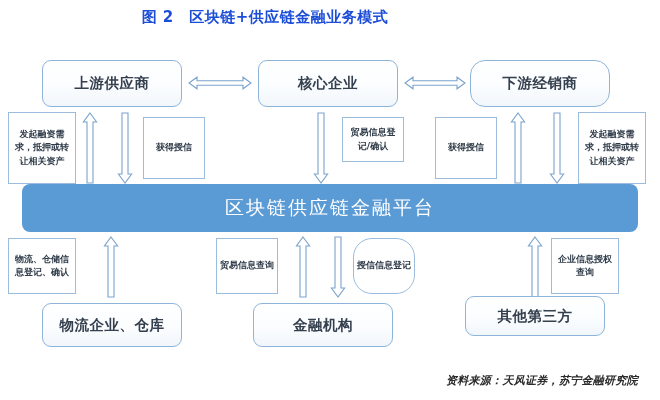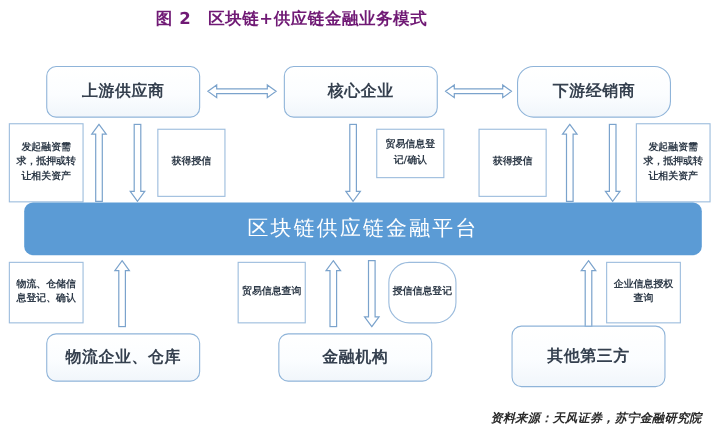--- a/index.html
+++ b/index.html
@@ -16,21 +16,21 @@
   }
 
   #figure-title {
     position: absolute;
     left: 0;
     top: 8px;
     width: 530px;
     text-align: center;
     font-size: 15px;
     font-weight: bold;
-    color: #701a75;
+    color: #1d4ed8;
     letter-spacing: 0.5px;
   }
 
   
   .entity-box {
     position: absolute;
     box-sizing: border-box;
     border: 1.3px solid #8fb4d9;
     border-radius: 9px;
     background: linear-gradient(to bottom, #ffffff 0%, #fbfdff 55%, #f1f6fb 100%);
@@ -219,17 +219,17 @@
 </div>
 
 <div class="entity-box" id="box-logistics" style="left:42px; top:303px; width:140px; height:44px;">
   <span>物流企业、仓库</span>
 </div>
 
 <div class="entity-box" id="box-finance" style="left:253px; top:303px; width:140px; height:44px;">
   <span>金融机构</span>
 </div>
 
-<div class="entity-box" id="box-thirdparty" style="left:465px; top:296px; width:140px; height:56px; flex-direction:column;">
+<div class="entity-box" id="box-thirdparty" style="left:465px; top:296px; width:140px; height:40px; flex-direction:column;">
   <span>其他第三方</span>
 </div>
 
 <div id="source-note">资料来源：天风证券，苏宁金融研究院</div>
 
 </body></html>

